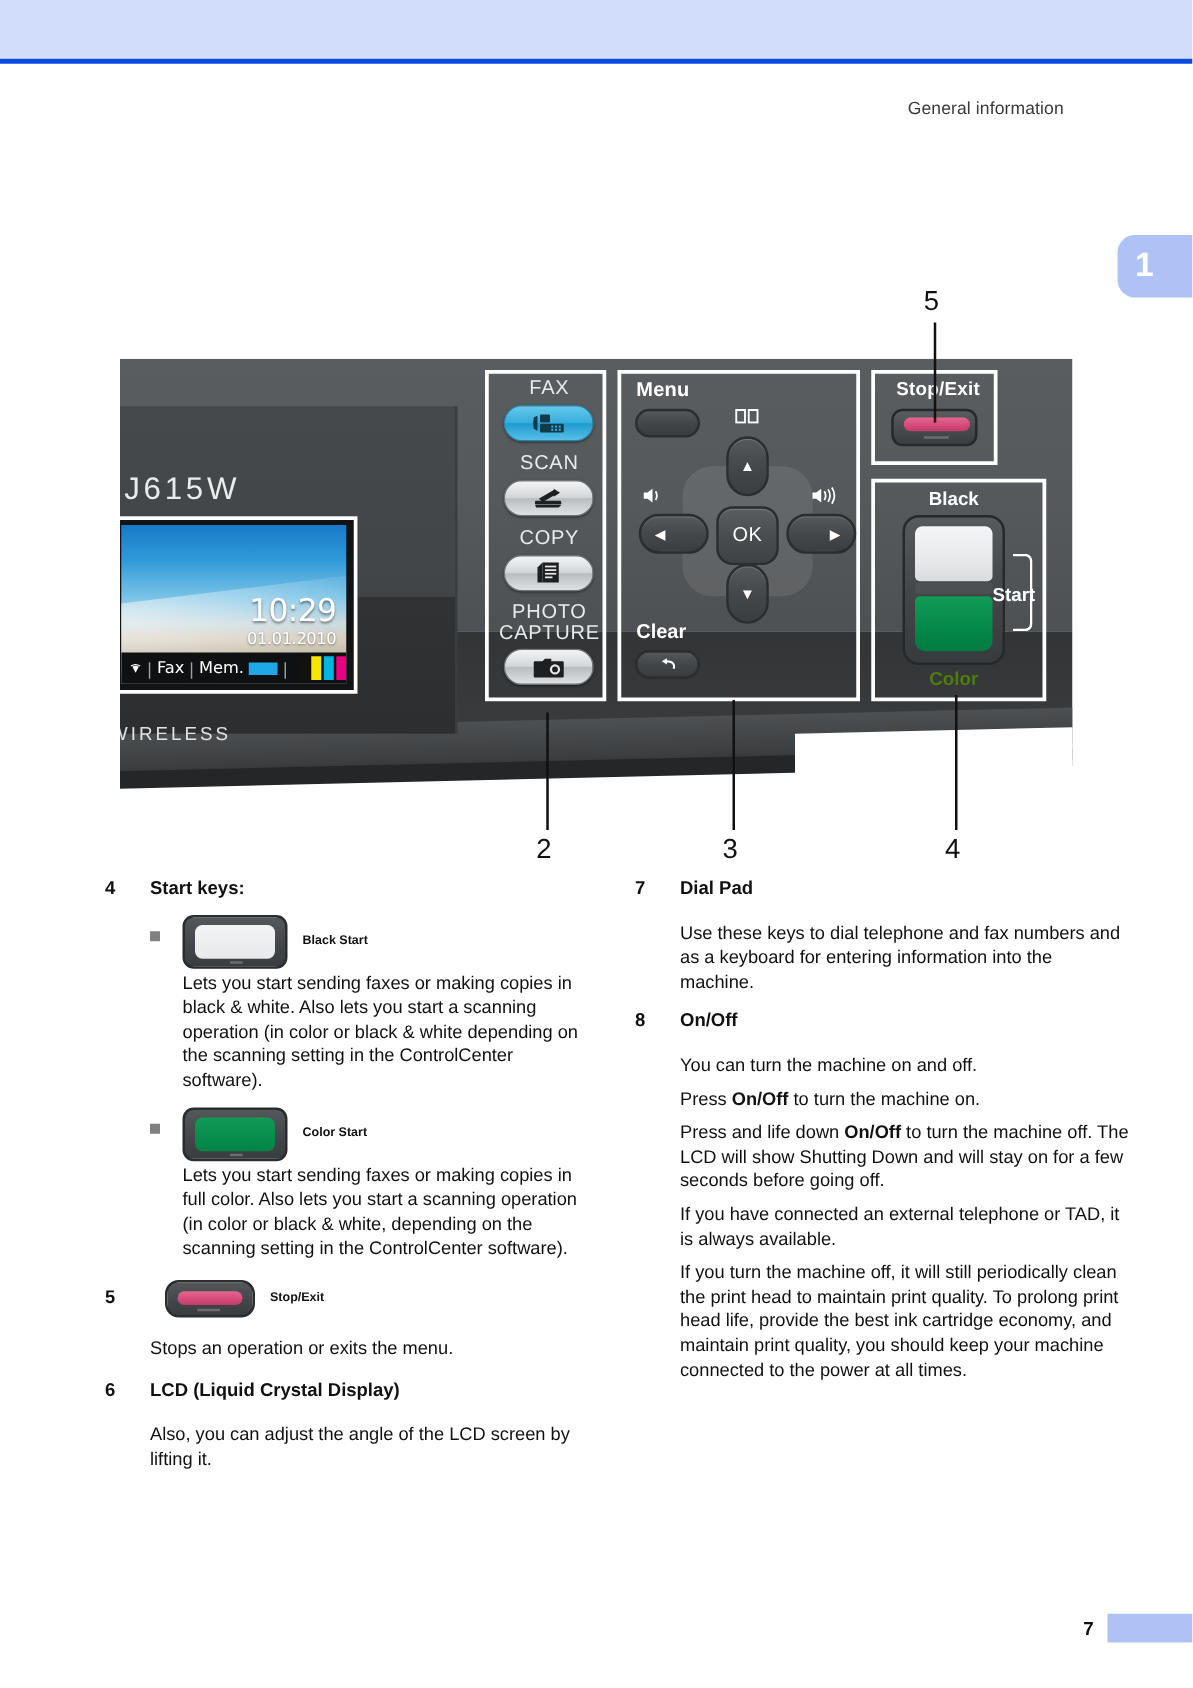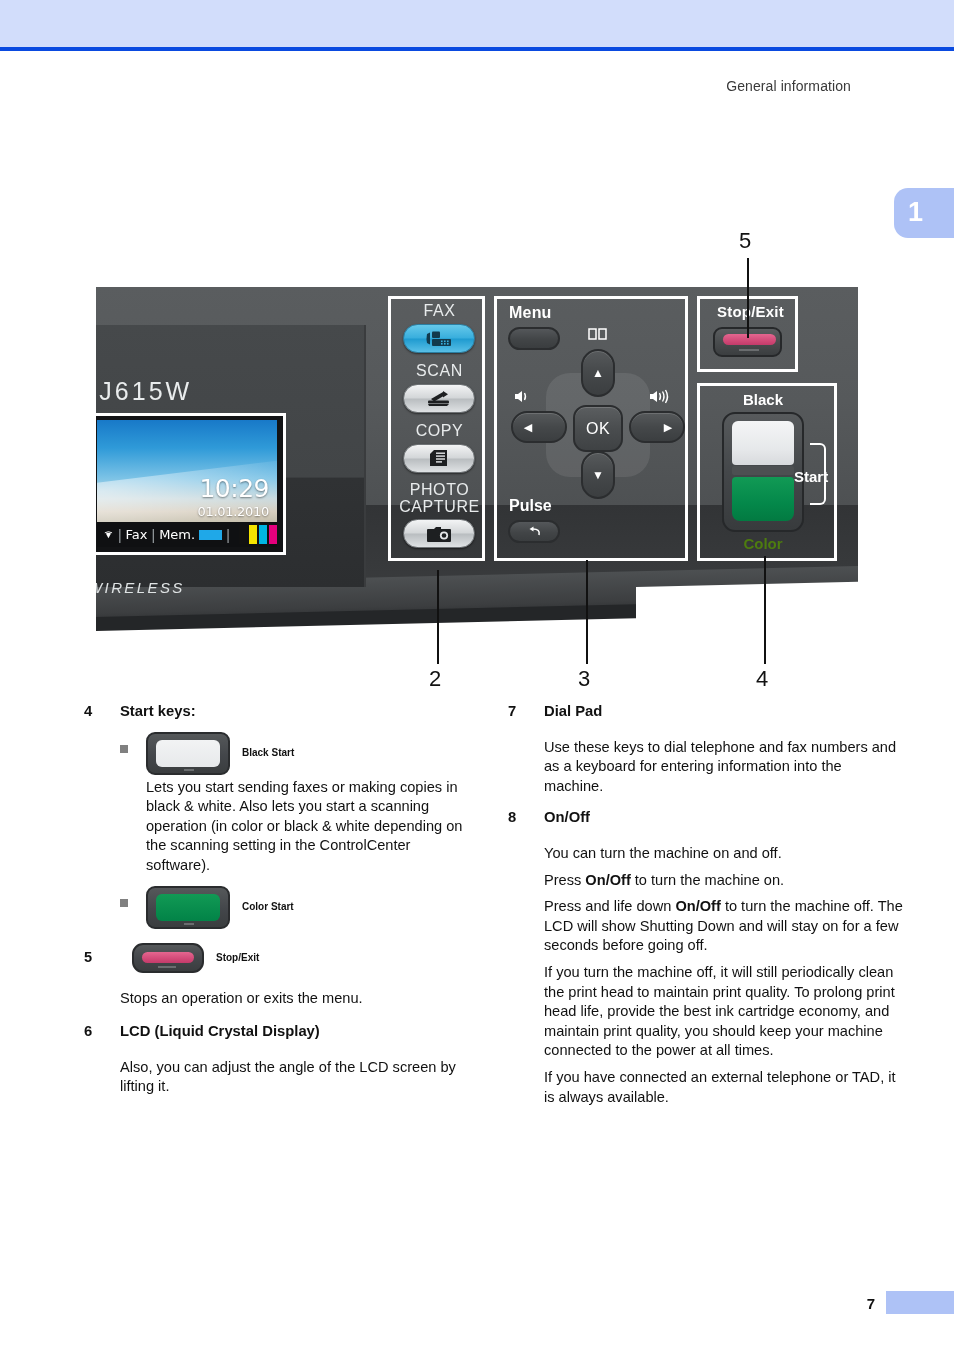--- a/index.html
+++ b/index.html
@@ -86,21 +86,21 @@
     background: linear-gradient(180deg,#46494b 0%,#424547 58%,#303234 58.5%,#2c2e30 100%);
     border-right: 2px solid #3a3c3e;
   }
   .model-name {
     position: absolute; left: 2px; top: 52px;
     font-size: 25px; color: #e9eced; letter-spacing: 3px;
     font-family: "Liberation Sans", sans-serif;
   }
   .wireless-name {
     position: absolute; left: 2px; top: 254px;
-    font-size: 15px; color: #dfe3e4; letter-spacing: 2.4px; font-style: italic;
+    font-size: 15px; color: #dfe3e4; letter-spacing: 2.4px;
   }
 
   
   .lcd-box {
     position: absolute; left: 4px; top: 88px;
     width: 196px; height: 142px;
     border: 3px solid #ffffff;
     background: #121315;
   }
   .lcd-screen {
@@ -401,21 +401,21 @@
         <div class="navbtn nav-left">
           <span style="font-size:11px; margin-right:22px">◀</span>
         </div>
         <div class="navbtn nav-right">
           <span style="font-size:11px; margin-left:22px">▶</span>
         </div>
         <div class="nav-ok">
           <span>OK</span>
         </div>
 
-        <div class="clear-lbl">Pulse</div>
+        <div class="clear-lbl">Clear</div>
         <div class="clear-btn">
           <svg width="16" height="12" viewBox="0 0 16 12">
             <path d="M13 9 q1.5 -6 -6 -6" stroke="#ffffff" stroke-width="1.6" fill="none"></path>
             <path d="M7.5 0.5 L3.5 3 L7.5 5.6 z" fill="#ffffff"></path>
           </svg>
         </div>
       </div>
 
       <div class="frame g-stop">
         <div class="stop-lbl">Stop/Exit</div>
@@ -473,20 +473,21 @@
 
       <div class="sub">
         <span class="bullet"></span>
         <div class="sub-head">
           <span class="mini-shell">
             <span class="mini-cap green"></span>
             <span class="mini-notch"></span>
           </span>
           <span class="sub-label">Color Start</span>
         </div>
+        <div class="sub-body">Lets you start sending faxes or making copies in full color. Also lets you start a scanning operation (in color or black &amp; white, depending on the scanning setting in the ControlCenter software).</div>
       </div>
     </div>
 
     <div class="item" style="margin-top:14px">
       <div class="inline-row">
         <span class="item-num b" style="width:36px;flex:0 0 36px">5</span>
         <span class="mini-stop">
           <span class="pill"></span>
           <span class="notch"></span>
         </span>
@@ -515,20 +516,20 @@
     </div>
 
     <div class="item" style="margin-top:12px">
       <div class="item-head">
         <span class="item-num">8</span>
         <span>On/Off</span>
       </div>
       <div class="para">You can turn the machine on and off.</div>
       <div class="para"><span>Press </span><span class="b">On/Off</span><span> to turn the machine on.</span></div>
       <div class="para"><span>Press and life down </span><span class="b">On/Off</span><span> to turn the machine off. The LCD will show Shutting Down and will stay on for a few seconds before going off.</span></div>
+      <div class="para">If you have connected an external telephone or TAD, it is always available.</div>
       <div class="para">If you turn the machine off, it will still periodically clean the print head to maintain print quality. To prolong print head life, provide the best ink cartridge economy, and maintain print quality, you should keep your machine connected to the power at all times.</div>
-      <div class="para">If you have connected an external telephone or TAD, it is always available.</div>
     </div>
   </div>
 
   <div class="footer-num">7</div>
   <div class="footer-bar"></div>
 </div>
 
 </body></html>

